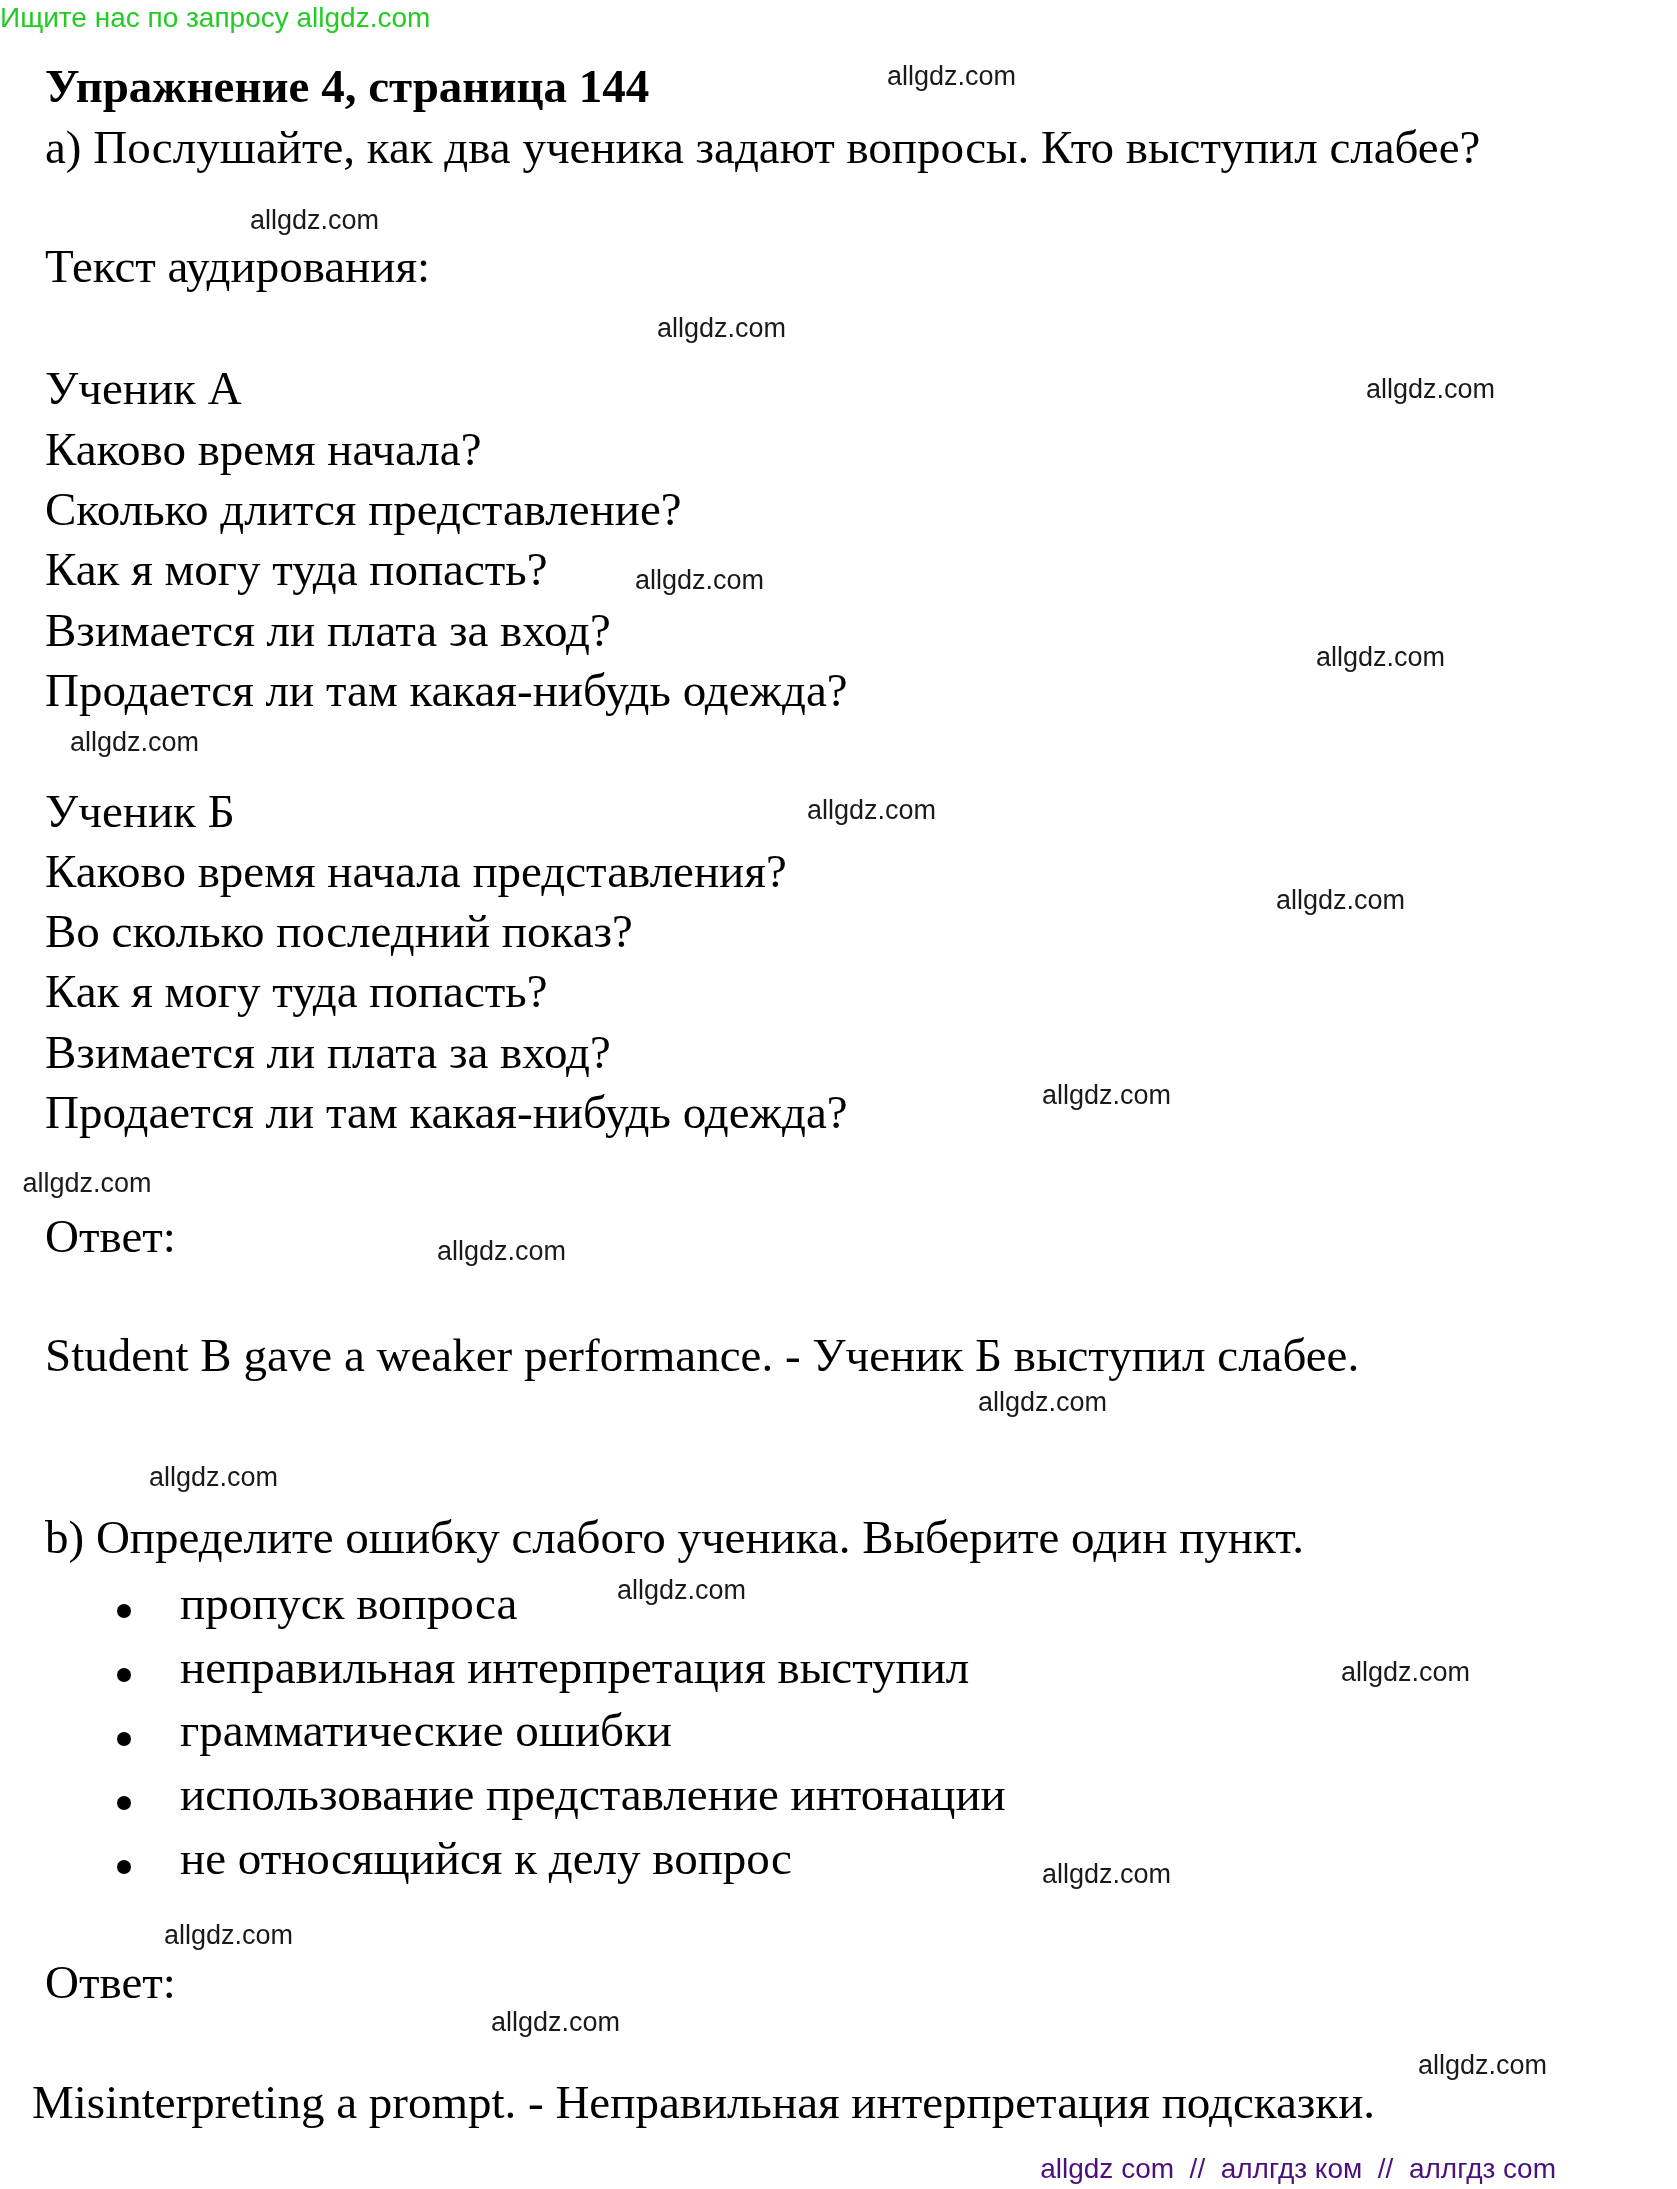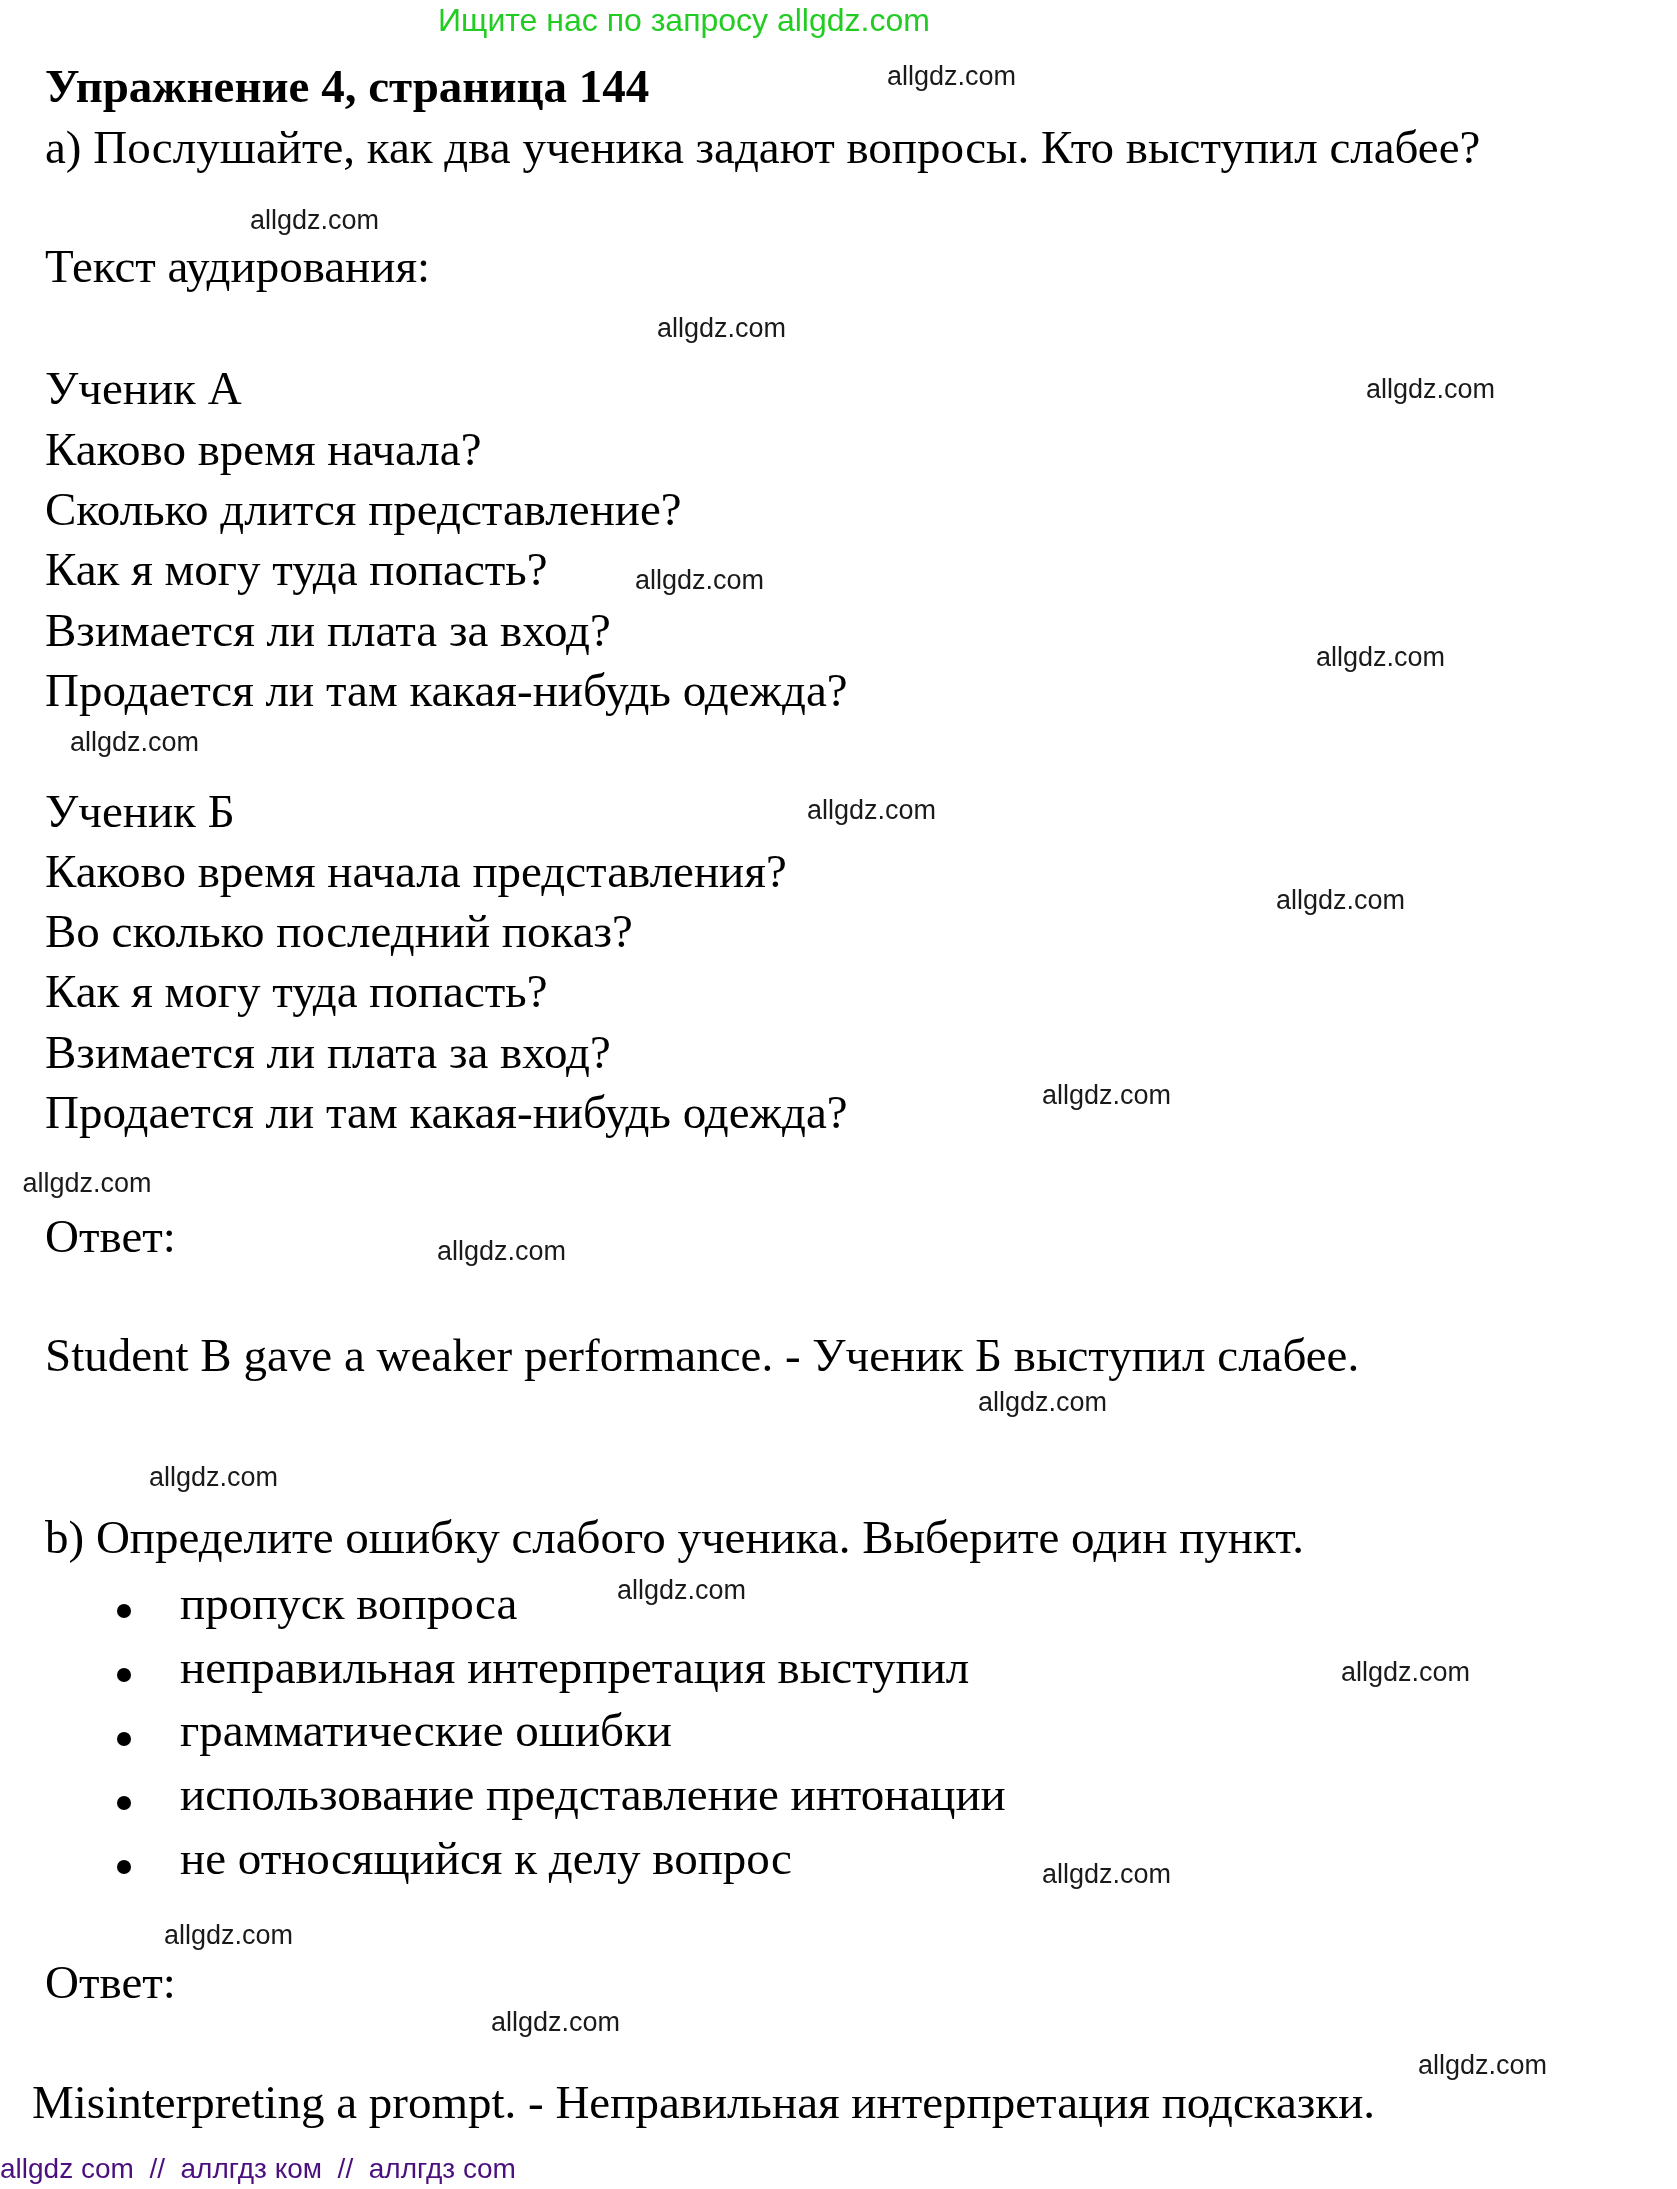--- a/index.html
+++ b/index.html
@@ -1,21 +1,21 @@
 <!DOCTYPE html>
 <html style="font-size:14.4px"><head>
 <meta charset="utf-8">
 <style>
   html, body { margin:0; padding:0; background:#ffffff; }
   body { width:1678px; height:2190px; position:relative; overflow:hidden; }
   .t { position:absolute; white-space:nowrap; font-family:"Liberation Serif", serif; font-size:47px; color:#000; line-height:1; }
   .b { font-weight:bold; }
   .wm { position:absolute; white-space:nowrap; font-family:"Liberation Sans", sans-serif; font-size:27px; color:#1a1a1a; line-height:1; }
-  .top { position:absolute; top:3.6px; left:0; width:1368px; text-align:center; font-family:"Liberation Sans", sans-serif; font-size:32px; line-height:1; }
-  .bottom { position:absolute; top:2155px; left:0; width:1540px; text-align:left; font-family:"Liberation Sans", sans-serif; font-size:28px; line-height:1; }
+  .top { position:absolute; top:3.6px; left:0; width:1368px; font-family:"Liberation Sans", sans-serif; font-size:28px; line-height:1; }
+  .bottom { position:absolute; top:2155px; left:16px; width:1540px; text-align:right; font-family:"Liberation Sans", sans-serif; font-size:28px; line-height:1; }
   .bullet { position:absolute; width:14.4px; height:14.4px; border-radius:50%; background:#000; }
 </style>
 </head>
 <body>
 
 <div class="top" style="color:#22cc22;">Ищите нас по запросу allgdz.com</div>
 
 <div class="t b" style="left:45px; top:63px;">Упражнение 4, страница 144</div>
 <div class="wm" style="left:887px; top:63px;">allgdz.com</div>
 

